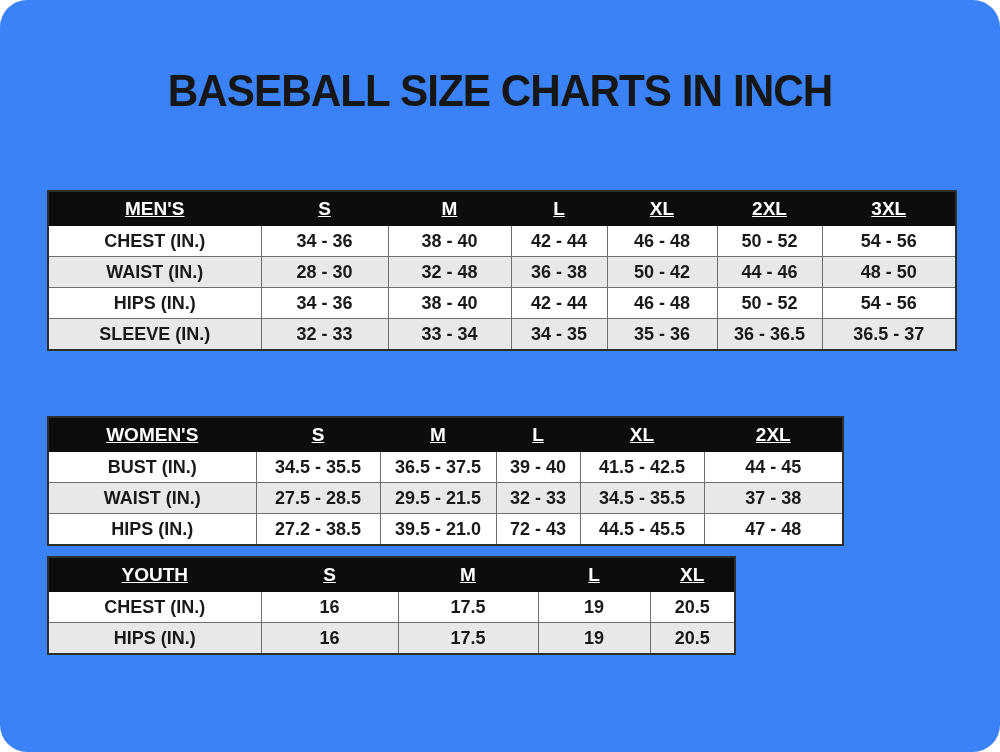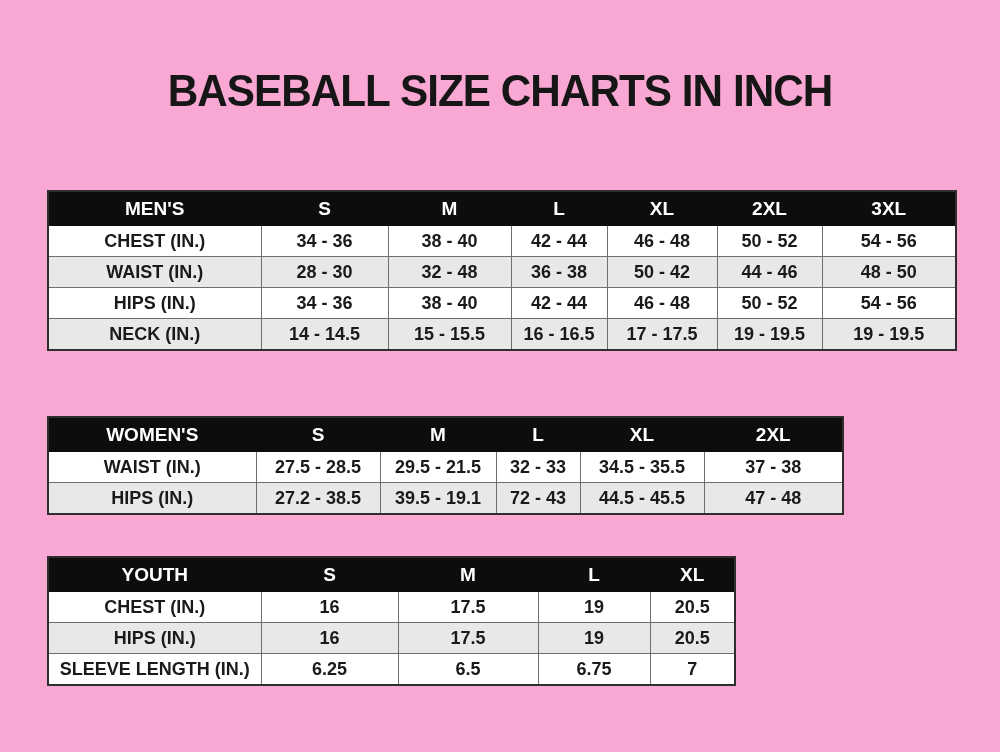--- a/index.html
+++ b/index.html
@@ -5,22 +5,23 @@
   html, body {
     margin: 0;
     padding: 0;
     background: #ffffff;
     font-family: "Liberation Sans", sans-serif;
   }
   .page {
     position: relative;
     width: 1000px;
     height: 752px;
-    background: #f9a8d4;
+    background: #3b82f6;
     overflow: hidden;
+    border-radius: 27px;
   }
   .page-title {
     position: absolute;
     top: 66px;
     left: 0;
     width: 1000px;
     margin: 0;
     text-align: center;
     font-size: 44px;
     font-weight: bold;
@@ -45,20 +46,21 @@
     background: #0d0d0d;
     color: #ffffff;
     height: 33px;
     font-size: 19px;
     font-weight: bold;
     text-align: center;
     vertical-align: middle;
     padding: 0;
     border: 1px solid #0d0d0d;
     letter-spacing: 0px;
+    text-decoration: underline;
   }
   table.size-table tbody th,
   table.size-table tbody td {
     height: 30px;
     font-size: 18px;
     font-weight: bold;
     color: #1a1a1a;
     text-align: center;
     vertical-align: middle;
     padding: 0;
@@ -121,27 +123,27 @@
         <tr>
           <th>HIPS (IN.)</th>
           <td>34 - 36</td>
           <td>38 - 40</td>
           <td>42 - 44</td>
           <td>46 - 48</td>
           <td>50 - 52</td>
           <td>54 - 56</td>
         </tr>
         <tr>
-          <th>NECK (IN.)</th>
-          <td>14 - 14.5</td>
-          <td>15 - 15.5</td>
-          <td>16 - 16.5</td>
-          <td>17 - 17.5</td>
-          <td>19 - 19.5</td>
-          <td>19 - 19.5</td>
+          <th>SLEEVE (IN.)</th>
+          <td>32 - 33</td>
+          <td>33 - 34</td>
+          <td>34 - 35</td>
+          <td>35 - 36</td>
+          <td>36 - 36.5</td>
+          <td>36.5 - 37</td>
         </tr>
       </tbody>
   </table>
 
   <table id="womens-table" class="size-table">
     <colgroup>
       <col style="width:208px">
         <col style="width:124px">
         <col style="width:116px">
       <col style="width:84px">
@@ -153,31 +155,39 @@
           <th>WOMEN'S</th>
           <th>S</th>
           <th>M</th>
           <th>L</th>
           <th>XL</th>
           <th>2XL</th>
         </tr>
       </thead>
     <tbody>
         <tr>
+          <th>BUST (IN.)</th>
+          <td>34.5 - 35.5</td>
+          <td>36.5 - 37.5</td>
+          <td>39 - 40</td>
+          <td>41.5 - 42.5</td>
+          <td>44 - 45</td>
+        </tr>
+        <tr>
           <th>WAIST (IN.)</th>
           <td>27.5 - 28.5</td>
           <td>29.5 - 21.5</td>
           <td>32 - 33</td>
           <td>34.5 - 35.5</td>
           <td>37 - 38</td>
         </tr>
         <tr>
           <th>HIPS (IN.)</th>
           <td>27.2 - 38.5</td>
-          <td>39.5 - 19.1</td>
+          <td>39.5 - 21.0</td>
           <td>72 - 43</td>
           <td>44.5 - 45.5</td>
           <td>47 - 48</td>
         </tr>
       </tbody>
   </table>
 
   <table id="youth-table" class="size-table">
     <colgroup>
       <col style="width:213px">
@@ -203,23 +213,16 @@
           <td>19</td>
           <td>20.5</td>
         </tr>
         <tr>
           <th>HIPS (IN.)</th>
           <td>16</td>
           <td>17.5</td>
           <td>19</td>
           <td>20.5</td>
         </tr>
-        <tr>
-          <th>SLEEVE LENGTH (IN.)</th>
-          <td>6.25</td>
-          <td>6.5</td>
-          <td>6.75</td>
-          <td>7</td>
-        </tr>
       </tbody>
   </table>
 
 </div>
 
 </body></html>

